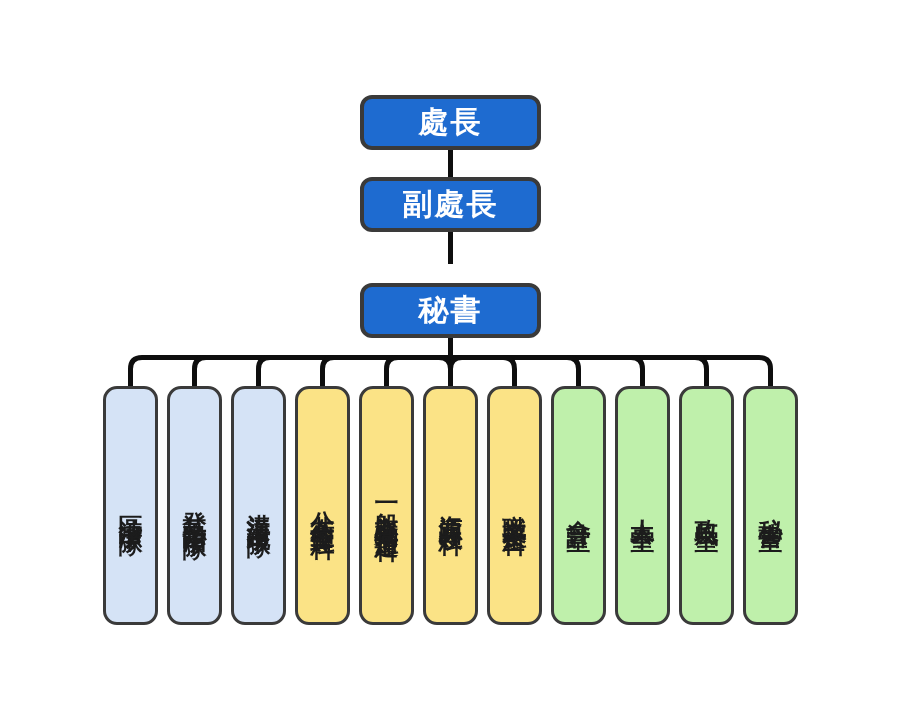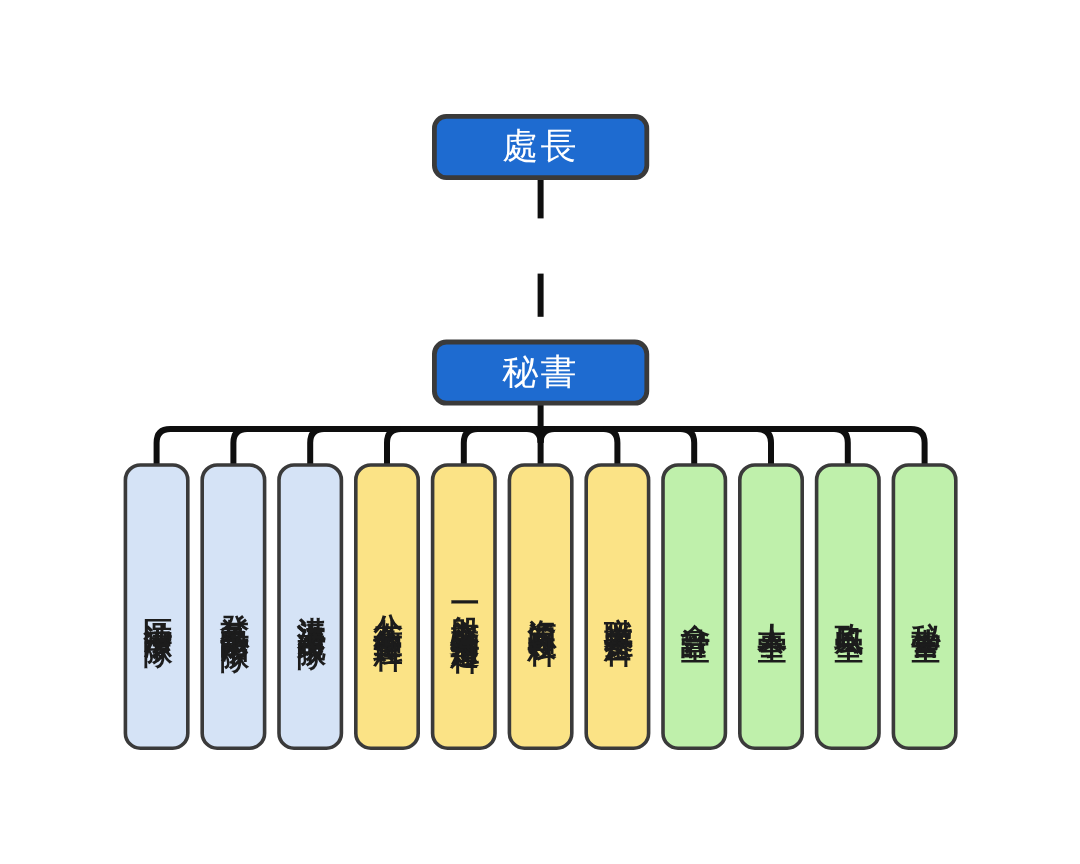--- a/index.html
+++ b/index.html
@@ -32,21 +32,21 @@
     height: 55px;
     box-sizing: border-box;
     background: #1e6bd0;
     border: 4px solid #3a3a3a;
     border-radius: 12px;
     display: flex;
     align-items: center;
     justify-content: center;
     color: #ffffff;
     font-size: 30px;
-    font-weight: normal;
+    font-weight: bold;
     letter-spacing: 2px;
     z-index: 1;
   }
   .top-box.director        { top: 95px; }
   .top-box.deputy-director { top: 177px; }
   .top-box.secretary       { top: 259px; margin-top: 24px; }
   .children-row {
     position: absolute;
     left: 103px;
     top: 386px;
@@ -101,20 +101,23 @@
       <path d="M503 357.5 Q514.5 357.5 514.5 369 V388"></path>
       <path d="M567 357.5 Q578.5 357.5 578.5 369 V388"></path>
       <path d="M631 357.5 Q642.5 357.5 642.5 369 V388"></path>
       <path d="M695 357.5 Q706.5 357.5 706.5 369 V388"></path>
     </g>
   </svg>
 
   <div class="top-box director">
     <span>處長</span>
   </div>
+  <div class="top-box deputy-director">
+    <span>副處長</span>
+  </div>
   <div class="top-box secretary">
     <span>秘書</span>
   </div>
 
   <div class="children-row">
     <div class="child-box squad">
       <span>區清潔中隊</span>
     </div>
     <div class="child-box squad">
       <span>登革熱防治中隊</span>

